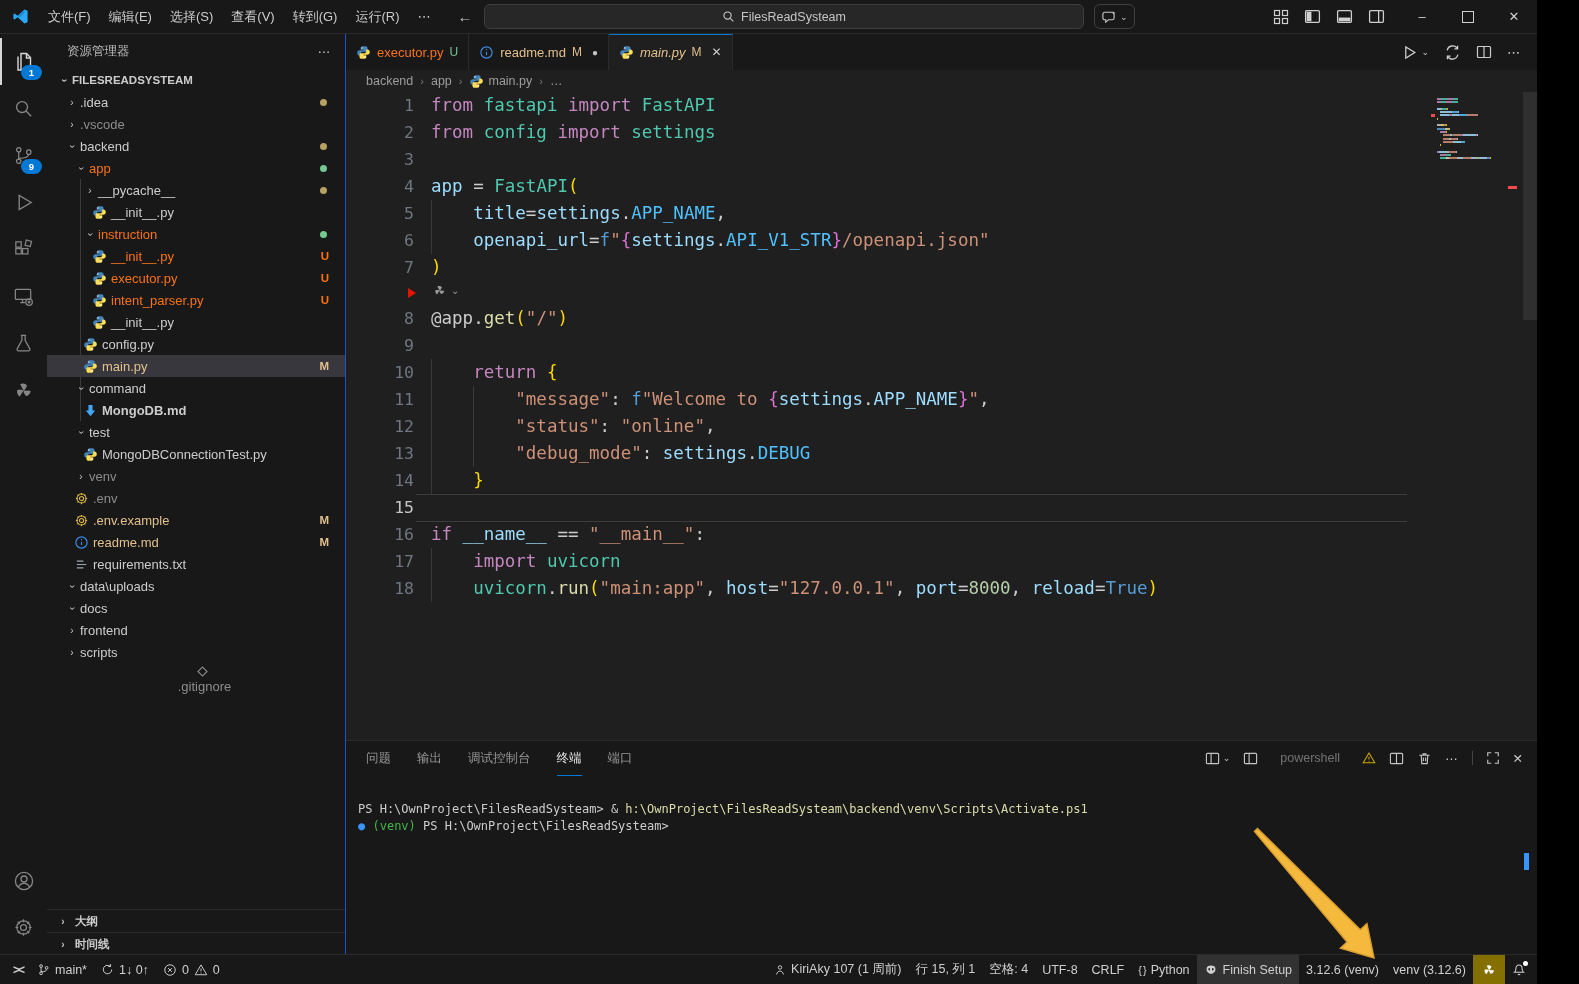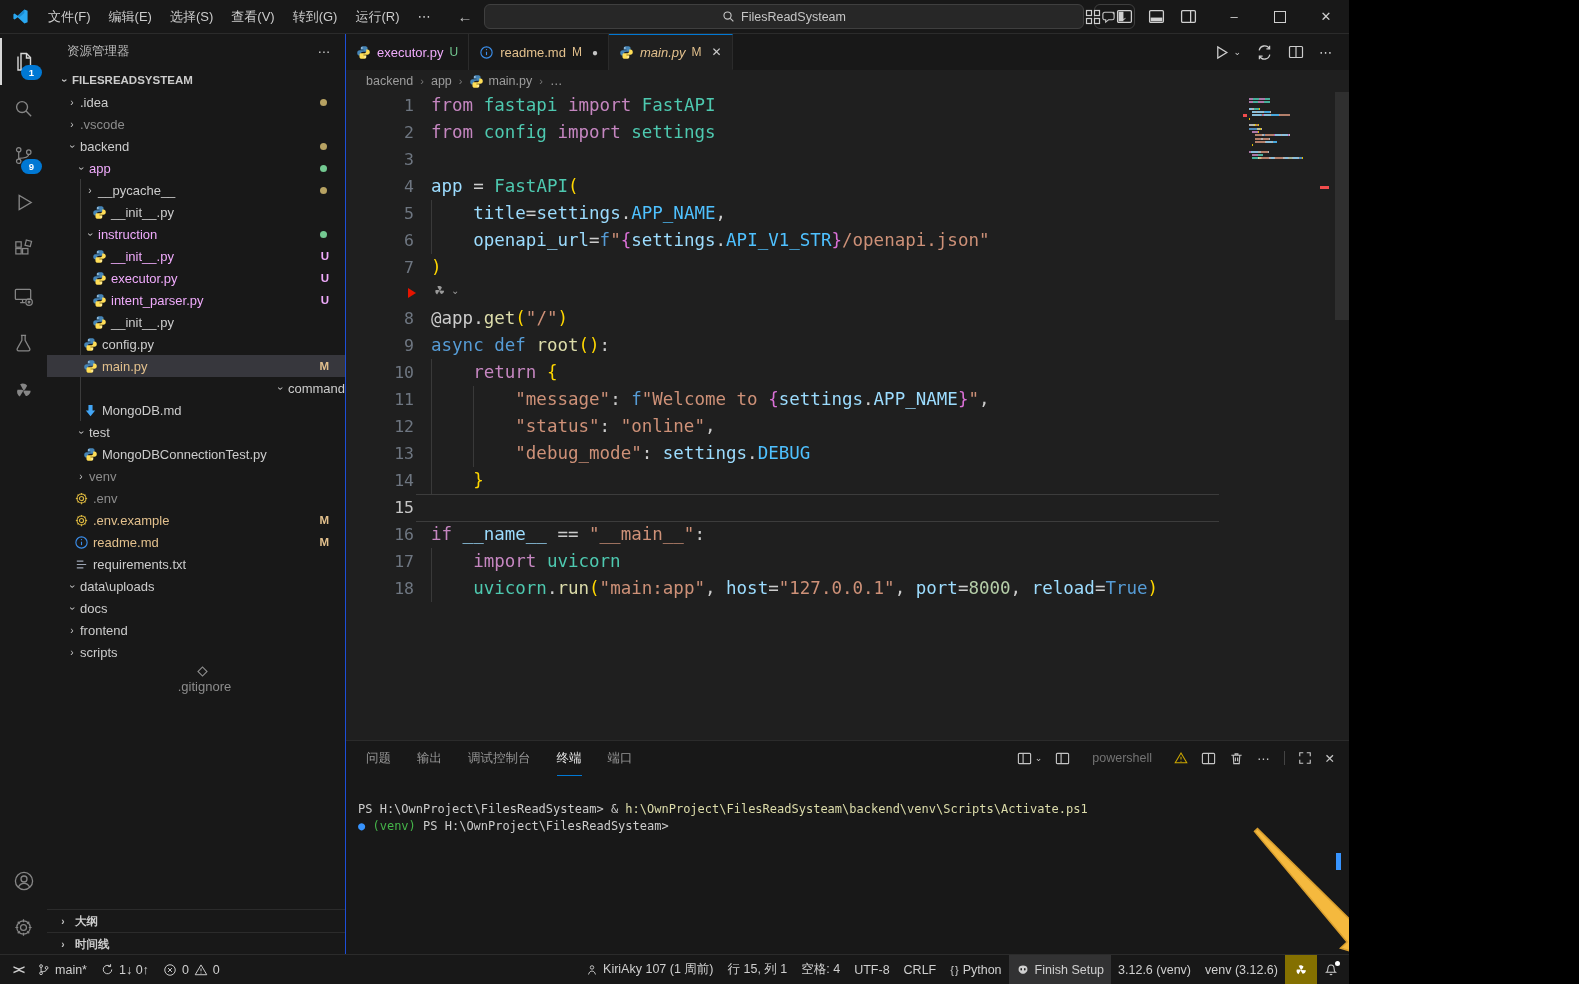--- a/index.html
+++ b/index.html
@@ -1,16 +1,16 @@
 <!DOCTYPE html>
 <html><head>
 <meta charset="utf-8">
 <style>
   html,body{margin:0;padding:0;background:#000;}
-  .window{position:relative;width:1349px;height:984px;background:#1f1f1f;overflow:hidden;
+  .window{position:relative;width:1537px;height:984px;background:#1f1f1f;overflow:hidden;
     font-family:"Liberation Sans","DejaVu Sans",sans-serif;color:#ccc;font-size:13px;}
   svg{display:block}
   
   .titlebar{position:absolute;left:0;top:0;right:0;height:33px;background:#181818;border-bottom:1px solid #2b2b2b;display:flex;align-items:center;}
   .tb-logo{margin:0 10px 0 12px}
   .menu-bar{display:flex;align-items:center;height:100%}
   .menu-item{padding:0 9px;color:#cccccc;font-size:13px;height:100%;display:flex;align-items:center;cursor:default}
   .nav-arrows{display:flex;gap:14px;margin-left:18px;color:#c5c5c5;font-size:15px}
   .searchbox{position:absolute;left:484px;top:4px;width:598px;height:23px;background:#272727;border:1px solid #3f3f3f;border-radius:6px;
     display:flex;align-items:center;justify-content:center;gap:6px;color:#c5c5c5;font-size:12.5px}
@@ -31,21 +31,21 @@
   .sb-header .dots{margin-left:auto;color:#cccccc;letter-spacing:1px}
   .sb-root{display:flex;align-items:center;height:22px;font-weight:bold;font-size:11.5px;color:#cccccc;padding-left:9px}
   .tree{position:relative}
   .tree-guide{position:absolute;width:1px;background:#3b3b3b}
   .trow{position:relative;height:22px;display:flex;align-items:center;color:#cccccc}
   .trow.sel{background:#37373d}
   .chev{width:16px;flex:none;text-align:center;font-size:10px;color:#c5c5c5}
   .chev.exp{transform:rotate(90deg)}
   .ticon{width:16px;height:16px;flex:none;margin-right:4px;display:flex;align-items:center;justify-content:center}
   .tlabel{white-space:nowrap}
-  .c-green{color:#f0abfc}.c-mod{color:#E2C08D}.c-ignored{color:#8c8c8c}
+  .c-green{color:#f97316}.c-mod{color:#E2C08D}.c-ignored{color:#8c8c8c}
   .tbadge{position:absolute;right:16px;font-size:11.5px;font-weight:bold}
   .tdot{position:absolute;right:18px;width:7px;height:7px;border-radius:50%}
   .dot-mod{background:#b7a262}.dot-green{background:#73C991}
   .sb-sections{position:absolute;left:0;right:0;bottom:0}
   .sb-sec{height:22px;border-top:1px solid #2b2b2b;display:flex;align-items:center;gap:4px;padding-left:8px;font-weight:bold;font-size:11.5px;color:#cccccc;background:#181818}
   
   .tabbar{position:absolute;left:346px;top:34px;right:0;height:36px;background:#181818;border-bottom:1px solid #2b2b2b;display:flex;align-items:stretch}
   .tab{display:flex;align-items:center;gap:6px;padding:0 10px;border-right:1px solid #2b2b2b;font-size:13px;background:#181818;position:relative}
   .tab.active{background:#1f1f1f;border-top:1px solid #0078d4;border-bottom:1px solid #1f1f1f}
   .tab .tclose{color:#cccccc;font-size:12px;margin-left:4px}
@@ -391,25 +391,25 @@
             <svg width="15" height="15" viewBox="0 0 16 16">
               <path fill="#4584b6" d="M7.9 1.3c-1.7 0-2.9.7-2.9 2v1.8h3.1v.6H3.8c-1.5 0-2.5 1-2.5 2.7s1 2.8 2.5 2.8h1.3V9.3c0-1.3 1.1-2.2 2.5-2.2h3c1 0 1.7-.7 1.7-1.8V3.3c0-1.3-1.3-2-2.9-2z"></path>
               <circle cx="6.3" cy="3.2" r=".7" fill="#fff"></circle>
               <path fill="#ffde57" d="M8.1 14.7c1.7 0 2.9-.7 2.9-2v-1.8H7.9v-.6h4.3c1.5 0 2.5-1 2.5-2.7s-1-2.8-2.5-2.8h-1.3v1.9c0 1.3-1.1 2.2-2.5 2.2h-3c-1 0-1.7.7-1.7 1.8v2c0 1.3 1.3 2 2.9 2z"></path>
               <circle cx="9.7" cy="12.8" r=".7" fill="#fff"></circle>
             </svg>
           </span>
           <span class="tlabel c-mod">main.py</span>
           <span class="tbadge c-mod">M</span>
         </div>
-        <div class="trow" style="padding-left: 26px; justify-content: flex-end;">
+        <div class="trow" style="padding-left: 26px;">
           <span class="chev exp">›</span>
           <span class="tlabel">command</span>
         </div>
-        <div class="trow" style="padding-left: 35px;">
+        <div class="trow" style="padding-left: 35px; font-weight: bold;">
           <span class="ticon">
             <svg width="15" height="15" viewBox="0 0 16 16" fill="#42a5f5">
               <path d="M8 14 3 8h2.8V2h4.4v6H13z"></path>
             </svg>
           </span>
           <span class="tlabel">MongoDB.md</span>
         </div>
         <div class="trow" style="padding-left: 26px;">
           <span class="chev exp">›</span>
           <span class="tlabel">test</span>
@@ -639,21 +639,20 @@
             </span>
             <span style="font-size: 10px;">⌄</span>
           </div>
         </div>
         <div class="crow" style="top: 213px;">
           <div class="gut">8</div>
           <div class="ctext"><span class="tk-w">@app.</span><span class="tk-f">get</span><span class="tk-y">(</span><span class="tk-s">"/"</span><span class="tk-y">)</span></div>
         </div>
         <div class="crow" style="top: 240px;">
           <div class="gut">9</div>
-          <div class="ctext"><span class="tk-b">async </span><span class="tk-b">def </span><span class="tk-f">root</span><span class="tk-y">()</span><span class="tk-w">:</span></div>
         </div>
         <div class="crow" style="top: 267px;">
           <div class="gut">10</div>
           <div class="ctext"><div class="ig" style="left: 0ch;"></div><span class="tk-k">    return </span><span class="tk-y">{</span></div>
         </div>
         <div class="crow" style="top: 294px;">
           <div class="gut">11</div>
           <div class="ctext"><div class="ig" style="left: 0ch;"></div><div class="ig" style="left: 4ch;"></div><span class="tk-s">        "message"</span><span class="tk-w">: </span><span class="tk-b">f</span><span class="tk-s">"Welcome to </span><span class="tk-m">{</span><span class="tk-v">settings</span><span class="tk-w">.</span><span class="tk-v">APP_NAME</span><span class="tk-m">}</span><span class="tk-s">"</span><span class="tk-w">,</span></div>
         </div>
         <div class="crow" style="top: 321px;">

